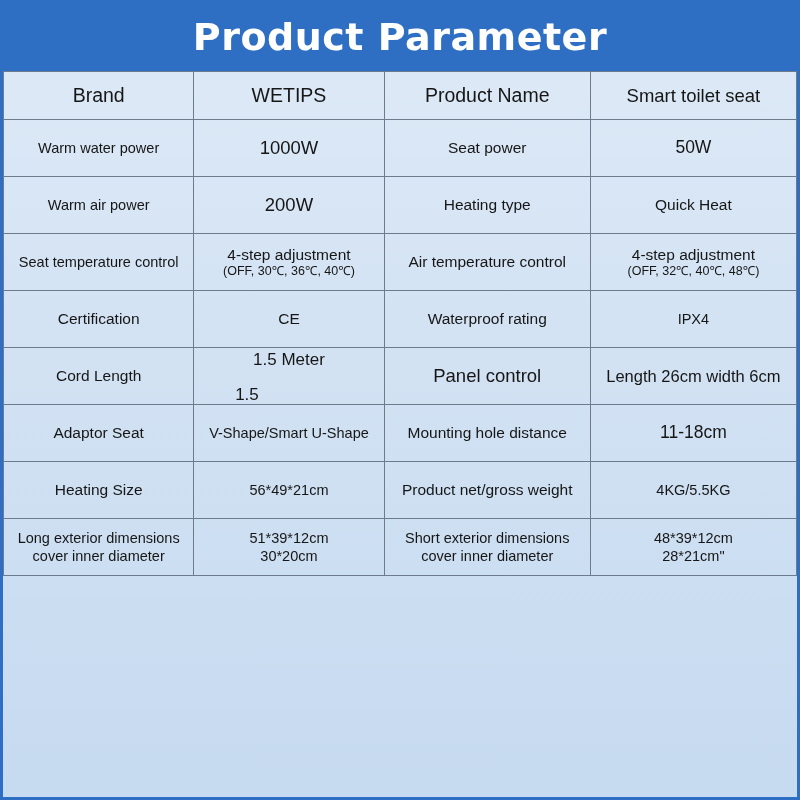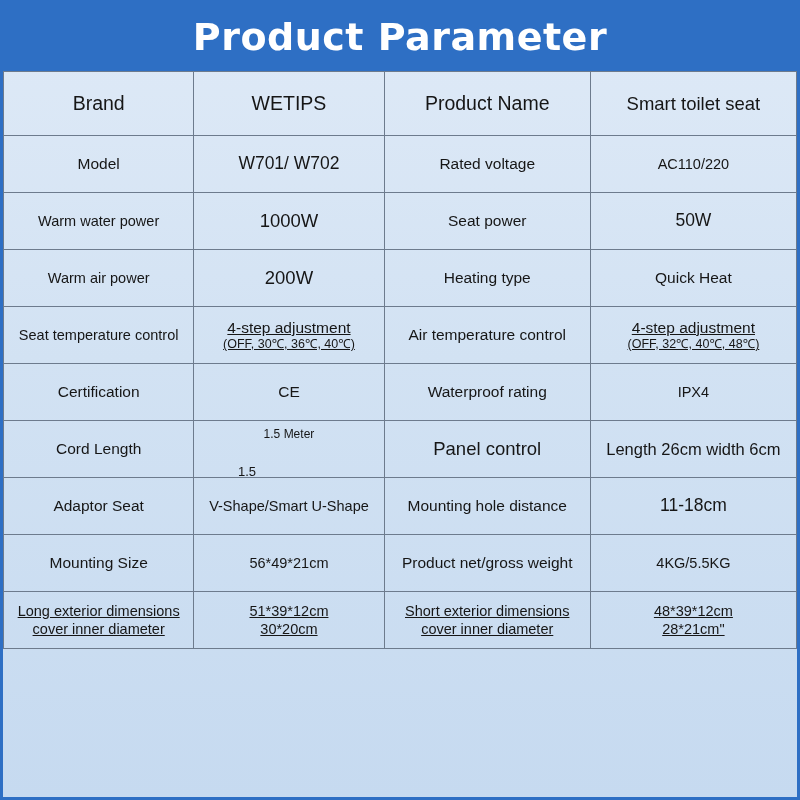--- a/index.html
+++ b/index.html
@@ -48,46 +48,46 @@
     color: #161616;
     padding: 4px 6px;
     box-sizing: border-box;
     line-height: 1.25;
   }
   .col-a { width: 24%; }
   .col-b { width: 24%; }
   .col-c { width: 26%; margin-left: 33px; }
   .col-d { width: 26%; }
 
-  .r-head td { height: 64px; font-size: 19px; }
+  .r-head td { height: 48px; font-size: 19px; }
   .r-norm td { height: 57px; font-size: 15px; }
   .fs14 { font-size: 14.5px !important; }
   .fs15 { font-size: 15.5px !important; }
   .fs16 { font-size: 16.5px !important; }
   .fs17 { font-size: 17.5px !important; }
   .fs18 { font-size: 18.5px !important; }
   .fs19 { font-size: 19.5px !important; }
-  .two-line span { display: block; text-decoration: underline; }
+  .two-line span { display: block; }
   .sub { font-size: 12.5px; }
   .stack-odd {
     position: relative;
     height: 100%;
   }
   .stack-odd .top {
     display: block;
-    font-size: 12px;
+    font-size: 17px;
     position: relative;
     top: -6px;
   }
   .stack-odd .bot {
     display: block;
-    font-size: 13px;
+    font-size: 17px;
     position: relative;
     left: -42px;
-    top: 16px;
+    top: 8px;
   }
 </style>
 </head>
 <body>
 
 <div class="page">
 
   <div class="title-bar">
     <h1>Product Parameter</h1>
   </div>
@@ -95,26 +95,20 @@
   <table class="spec">
     <tbody>
 
       <tr class="r-head">
         <td class="col-a fs19">Brand</td>
         <td class="col-b fs19">WETIPS</td>
         <td class="col-c fs19">Product Name</td>
         <td class="col-d fs18">Smart toilet seat</td>
       </tr>
 
-      <tr class="r-norm">
-        <td class="col-a fs15">Model</td>
-        <td class="col-b fs17">W701/ W702</td>
-        <td class="col-c fs15">Rated voltage</td>
-        <td class="col-d fs14">AC110/220</td>
-      </tr>
 
       <tr class="r-norm">
         <td class="col-a fs14">Warm water power</td>
         <td class="col-b fs18">1000W</td>
         <td class="col-c fs15">Seat power</td>
         <td class="col-d fs17">50W</td>
       </tr>
 
       <tr class="r-norm">
         <td class="col-a fs14">Warm air power</td>
@@ -158,21 +152,21 @@
       </tr>
 
       <tr class="r-norm">
         <td class="col-a fs15">Adaptor Seat</td>
         <td class="col-b fs14">V-Shape/Smart U-Shape</td>
         <td class="col-c fs15">Mounting hole distance</td>
         <td class="col-d fs17">11-18cm</td>
       </tr>
 
       <tr class="r-norm">
-        <td class="col-a fs15">Mounting Size</td>
+        <td class="col-a fs15">Heating Size</td>
         <td class="col-b fs14">56*49*21cm</td>
         <td class="col-c fs15">Product net/gross weight</td>
         <td class="col-d fs14">4KG/5.5KG</td>
       </tr>
 
       <tr class="r-norm">
         <td class="col-a two-line">
           <span class="fs14">Long exterior dimensions</span>
           <span class="fs14">cover inner diameter</span>
         </td>

